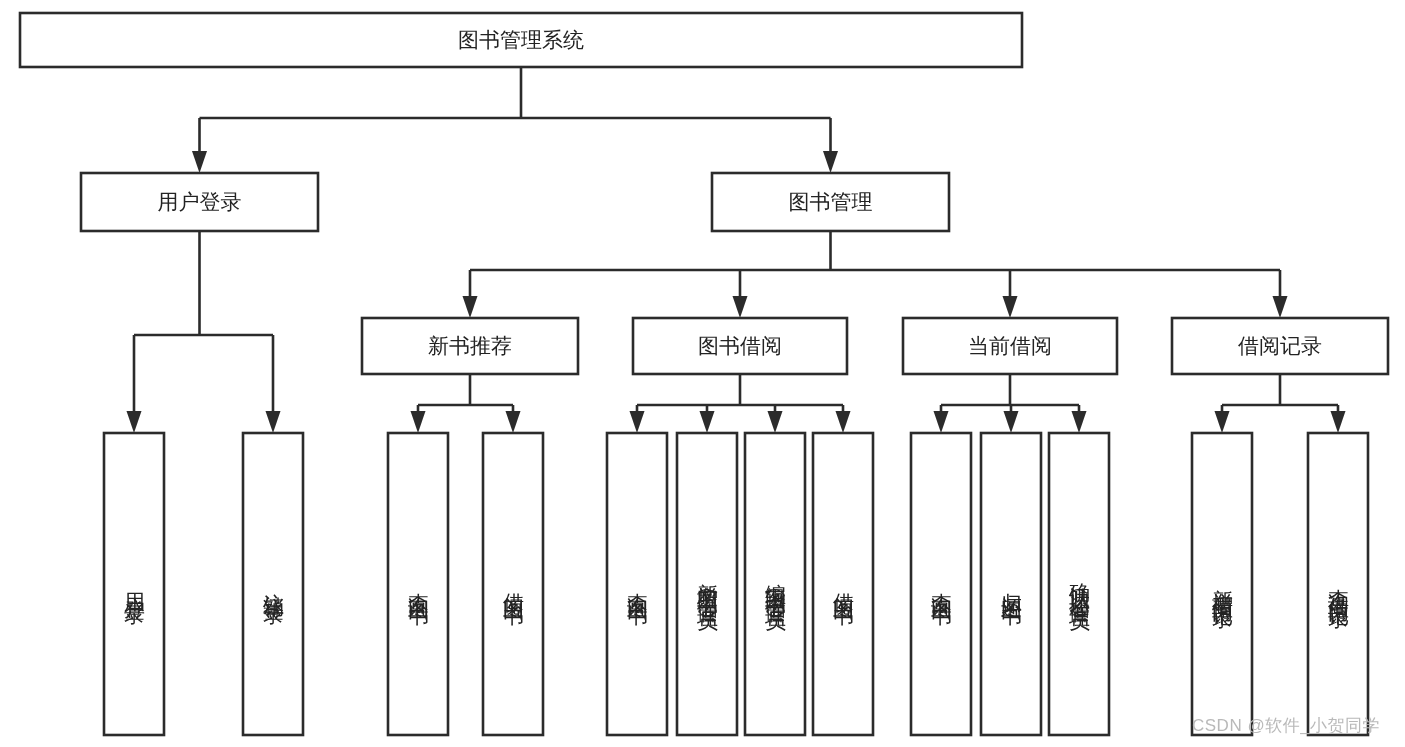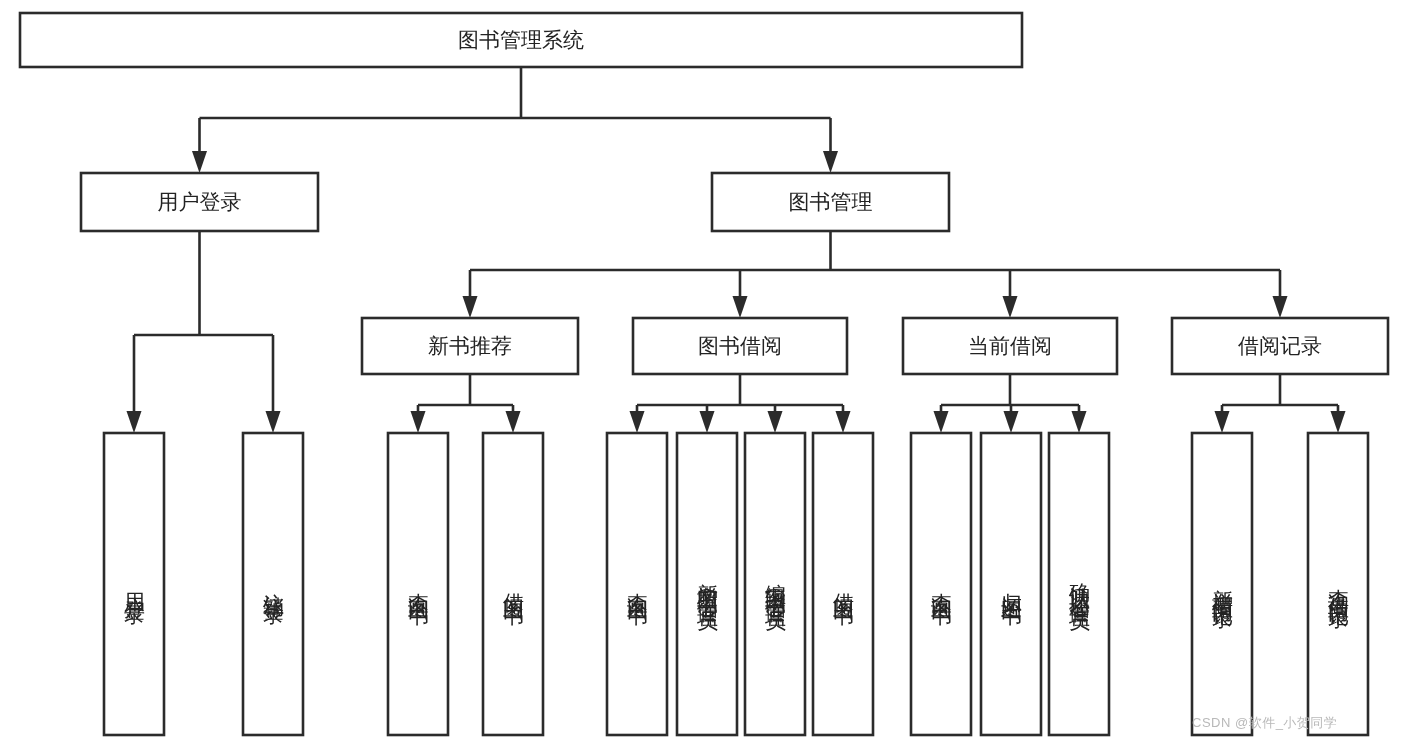--- a/index.html
+++ b/index.html
@@ -33,21 +33,21 @@
     line-height:1.28;
     letter-spacing:4px;
     color:#232323;
     text-align:center;
     white-space:nowrap;
   }
   #watermark{
     position:absolute;
     left:1192px;top:714px;
     font-family:"Liberation Sans","DejaVu Sans",sans-serif;
-    font-size:13px;
+    font-size:17px;
     color:#b9b9b9;
     white-space:nowrap;
     letter-spacing:0.5px;
   }
 </style>
 </head>
 <body>
 
 <div id="diagram-root">
   <svg id="tree-svg" viewBox="0 0 1405 747" xmlns="http://www.w3.org/2000/svg">

